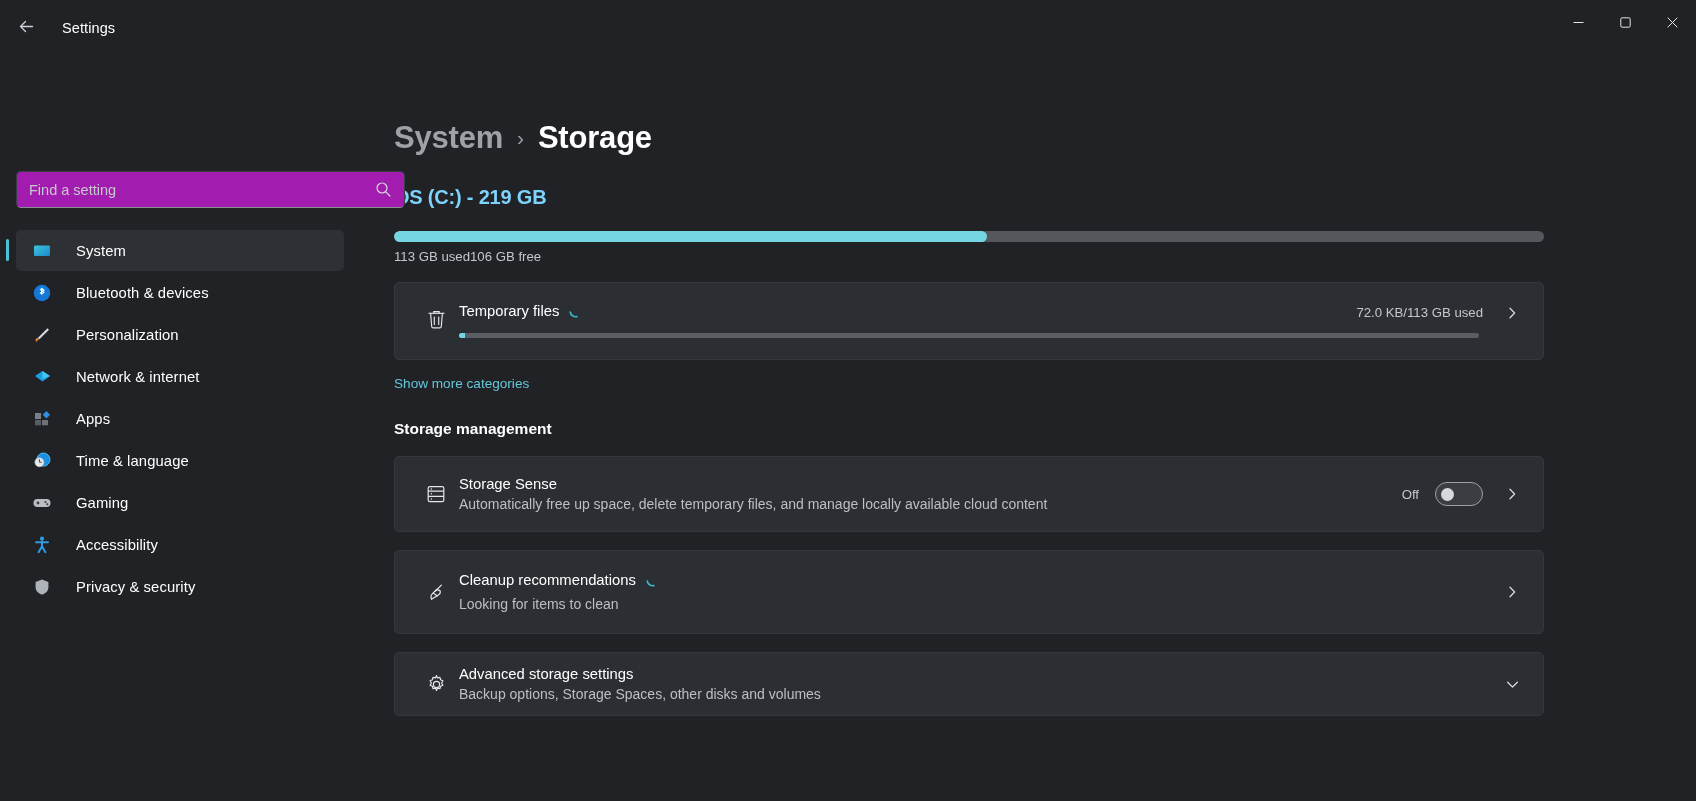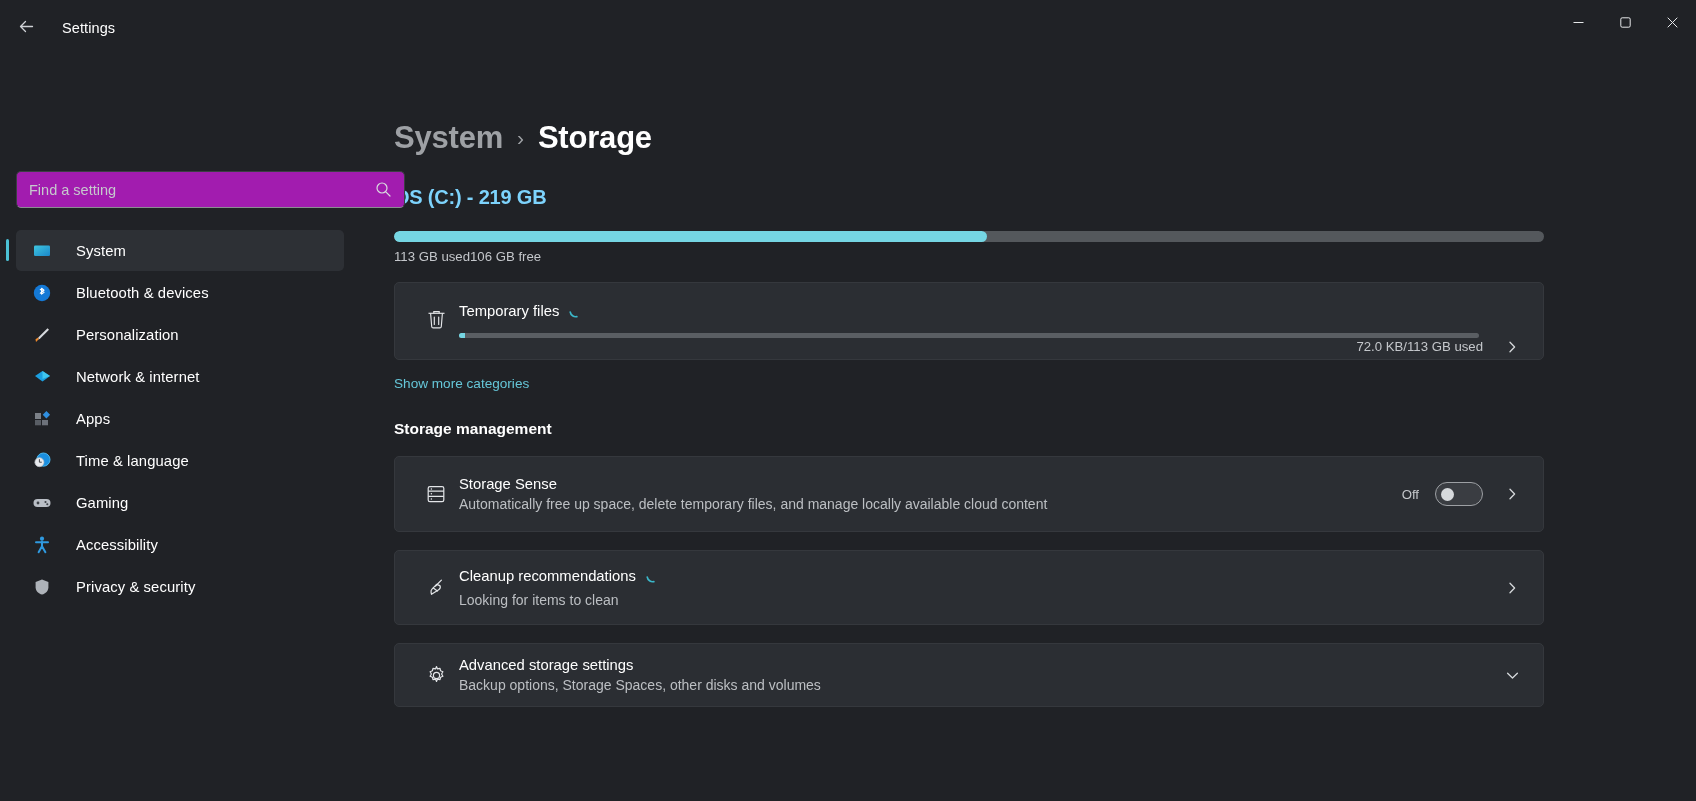--- a/index.html
+++ b/index.html
@@ -121,21 +121,21 @@
   .chev { width: 26px; display: flex; align-items: center; justify-content: center; }
 
   
   .card-temp { height: 78px; align-items: flex-start; padding-top: 20px; }
   .card-temp .card-ico { margin-top: 4px; }
   .mini-track {
     margin-top: 10px; width: 1020px; height: 5px;
     background: #5a5e63; border-radius: 3px; overflow: hidden;
   }
   .mini-fill { height: 100%; width: 0.6%; background: #75d6e3; }
-  .card-temp .card-right { position: absolute; right: 18px; top: 22px; margin-top: 34px; }
+  .card-temp .card-right { position: absolute; right: 18px; top: 22px; }
 
   .spinner-arc { display: inline-block; }
 
   .show-more {
     margin-top: 16px; font-size: 13.6px; color: #65c6d8; cursor: pointer; display: inline-block;
   }
 
   .section-head {
     margin-top: 28px; font-size: 15.5px; font-weight: bold; color: #ffffff;
   }
@@ -390,21 +390,21 @@
           </span>
           <span class="chev">
             <svg width="14" height="14" viewBox="0 0 14 14" fill="none" stroke="#d5d8db" stroke-width="1.3">
               <path d="M5 2.2L9.6 7L5 11.8" stroke-linecap="round" stroke-linejoin="round"></path>
             </svg>
           </span>
         </div>
       </div>
 
       
-      <div class="card" style="height:75px">
+      <div class="card" style="height:84px">
         <div class="card-ico">
           <svg width="25" height="25" viewBox="0 0 25 25" fill="none" stroke="#e4e6e9" stroke-width="1.2">
             <path d="M17.4 5.2L11.6 11" stroke-linecap="round"></path>
             <path d="M12.6 9.4L8.0 14.2a3.6 3.6 0 00-.9 3.3l.4 1.8 7.2-4.5a3.3 3.3 0 001.2-4.2z" stroke-linejoin="round"></path>
             <path d="M9.3 13.0l4.1 3.0" stroke-linecap="round"></path>
           </svg>
         </div>
         <div class="card-body">
           <div class="card-title">
             <span>Cleanup recommendations</span>

